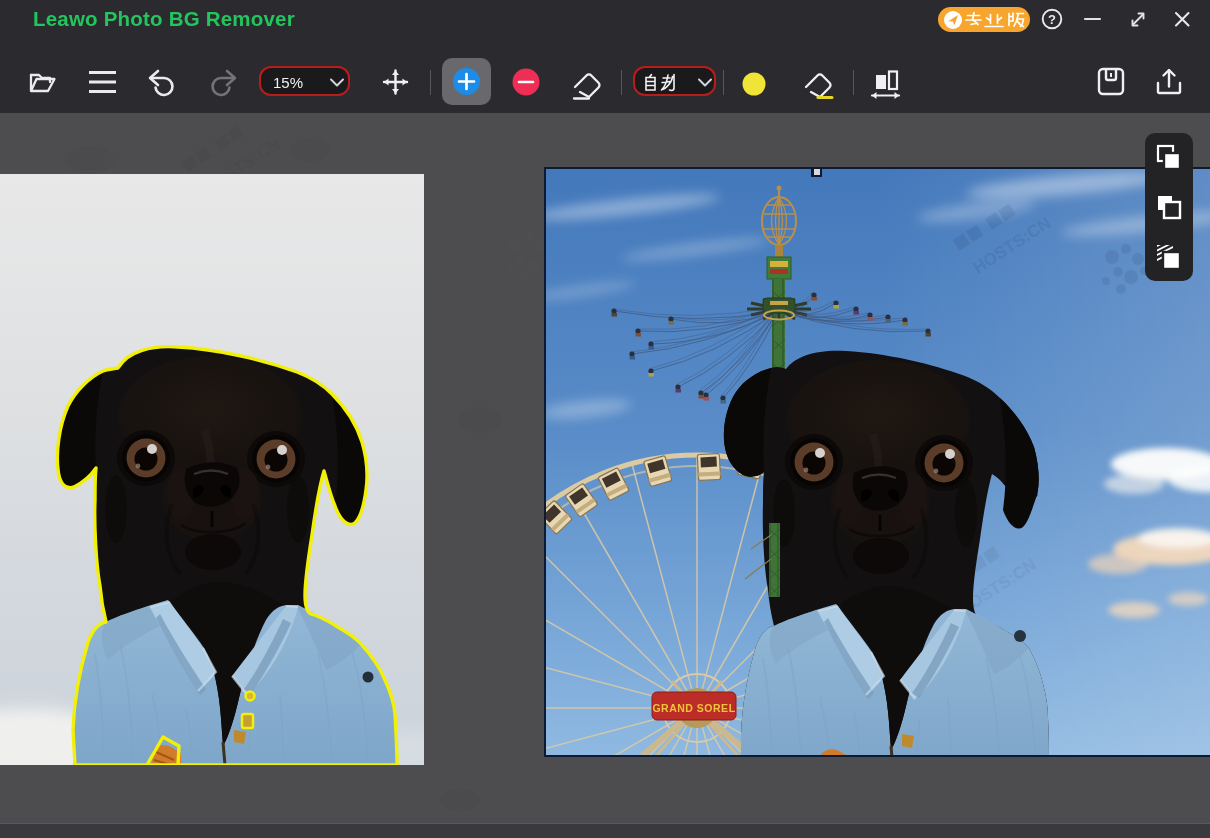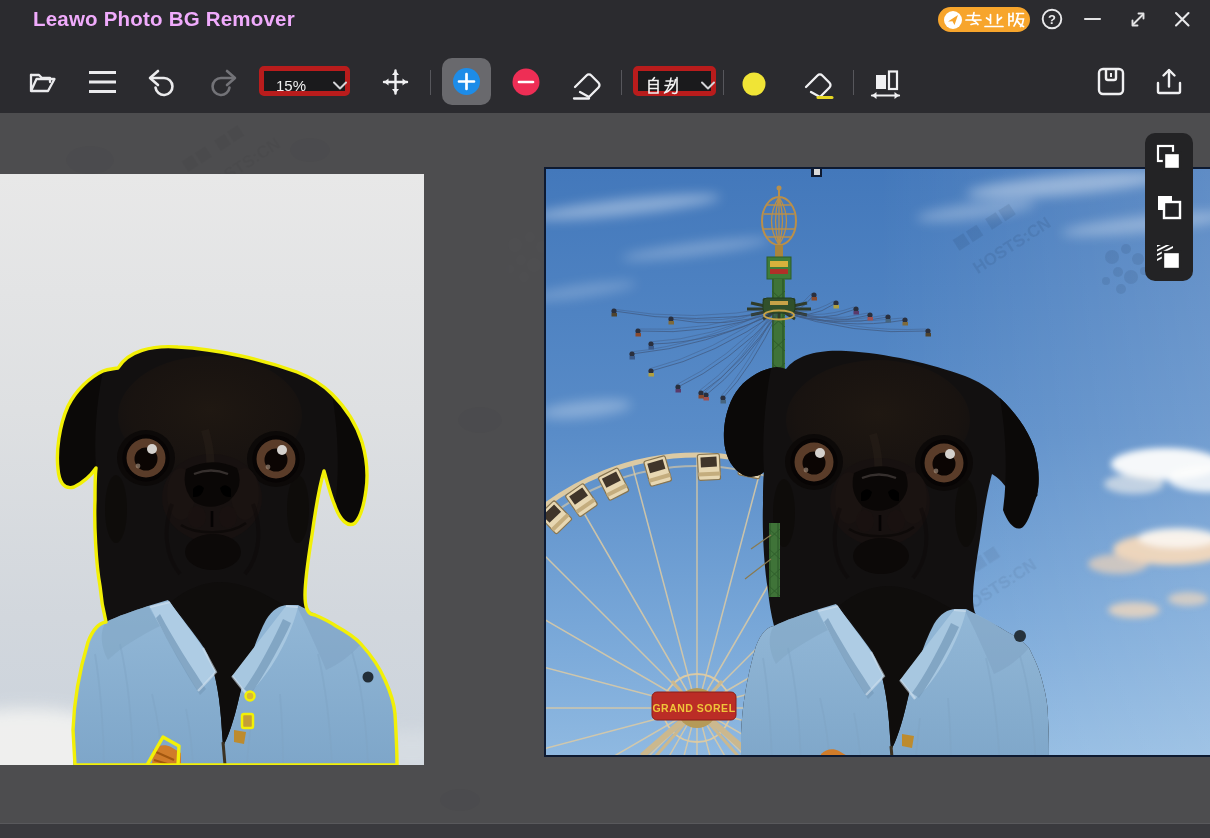--- a/index.html
+++ b/index.html
@@ -1,21 +1,21 @@
 <!DOCTYPE html>
 <html><head>
 <meta charset="utf-8">
 <style>
   html,body{margin:0;padding:0;background:#4d4d4f;}
   *{box-sizing:border-box;}
   .app{position:relative;width:1210px;height:838px;overflow:hidden;background:#4d4d4f;font-family:"Liberation Sans",sans-serif;}
   .hdr{position:absolute;left:0;top:0;width:1210px;height:113px;background:#2b2b2f;}
-  .title{position:absolute;left:33px;top:7px;font-size:20.5px;font-weight:bold;color:#f0abfc;letter-spacing:.2px;}
+  .title{position:absolute;left:33px;top:7px;font-size:20.5px;font-weight:bold;color:#22c55e;letter-spacing:.2px;}
   .abs{position:absolute;}
-  .sel{position:absolute;height:30px;background:#1a1a1c;border:5px solid #b91c1c;border-radius:5px;color:#f0f0f0;font-size:15px;}
+  .sel{position:absolute;height:30px;background:#1a1a1c;border:2px solid #b91c1c;border-radius:12px;color:#f0f0f0;font-size:15px;}
   .divv{position:absolute;top:70px;width:1px;height:25px;background:#57575c;}
   .badge{position:absolute;left:938px;top:7px;width:92px;height:25px;background:#f7a52c;border-radius:13px;}
   .bcirc{position:absolute;left:6px;top:3.5px;width:18px;height:18px;background:#fff;border-radius:50%;}
   .canvas{position:absolute;left:0;top:113px;width:1210px;height:710px;background:#4d4d4f;}
   .bbar{position:absolute;left:0;top:823px;width:1210px;height:15px;background:#3a3a3e;border-top:1px solid #59595c;}
   .lphoto{position:absolute;left:0;top:61px;width:424px;height:591px;}
   .rphoto{position:absolute;left:546px;top:56px;width:664px;height:587px;overflow:hidden;}
   .selb{position:absolute;background:#0e1a31;}
   .rtool{position:absolute;left:1145px;top:20px;width:48px;height:148px;background:#232325;border-radius:10px;}
 </style>

